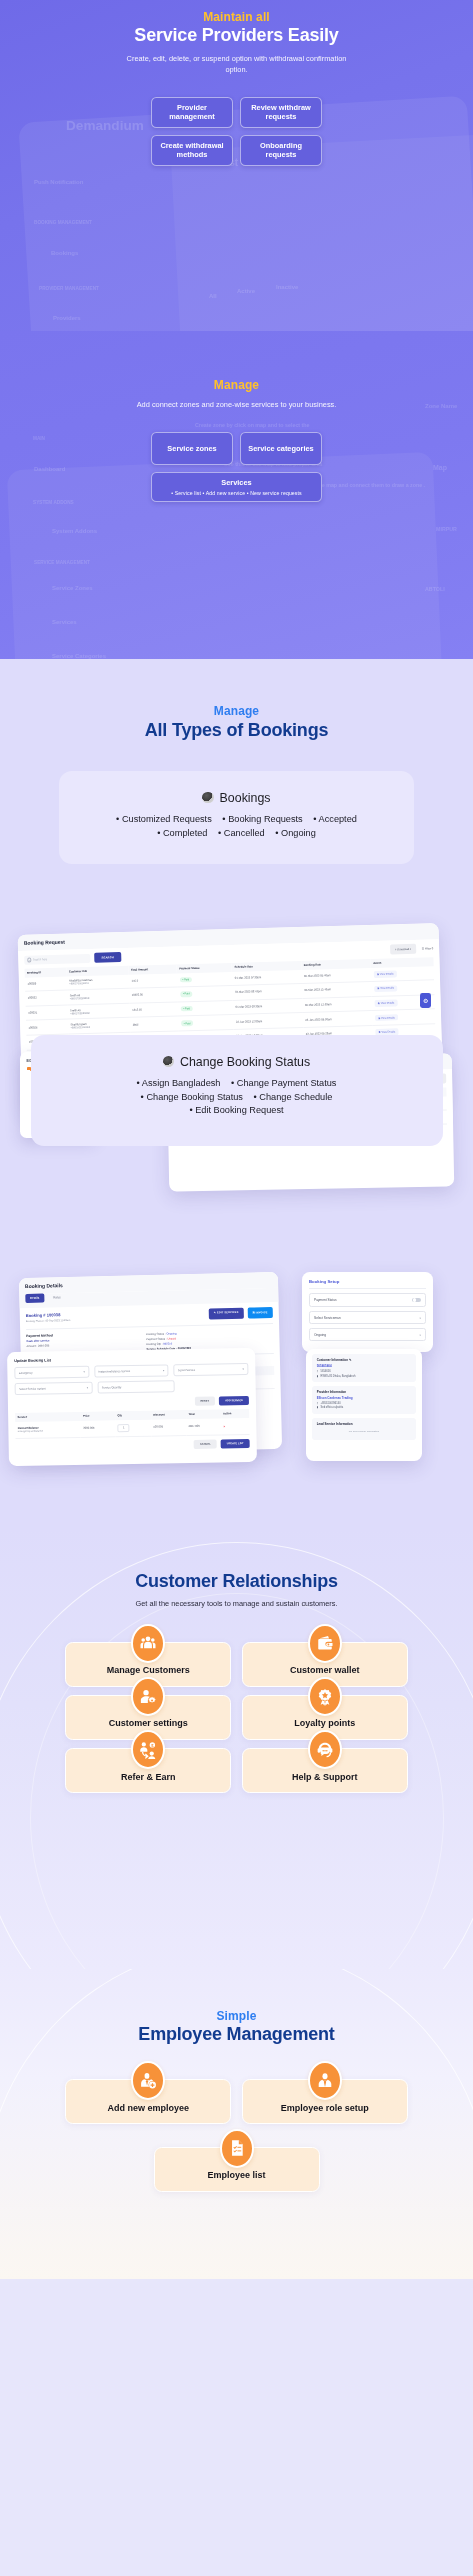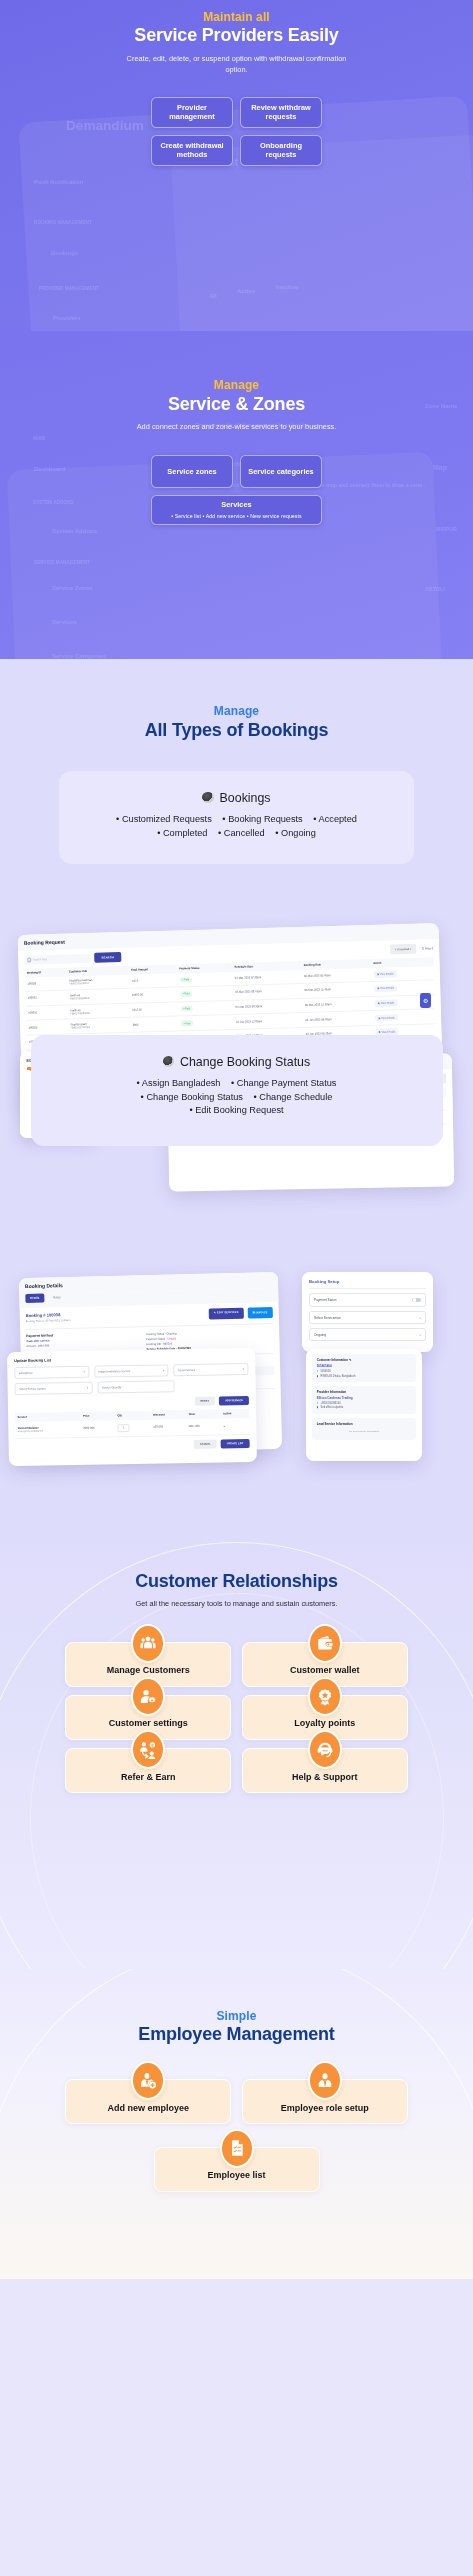--- a/index.html
+++ b/index.html
@@ -392,21 +392,20 @@
     <span class="ghost" style="left:433px;top:133px;font-size:7px;">Map</span>
     <span class="ghost" style="left:436px;top:195px;font-size:5.3px;">MIRPUR</span>
     <span class="ghost" style="left:425px;top:255px;font-size:5.3px;">ABTOLI</span>
 
     <span class="ghost" style="left:195px;top:91px;font-size:5.3px;">Create zone by click on map and to select the</span>
     <span class="ghost" style="left:224px;top:130px;font-size:5.3px;">Use this to use map to find proper area</span>
     <span class="ghost" style="left:227px;top:151px;font-size:5.3px;">Click this icon to start pin points in the map and connect them to draw a zone .</span>
 
     <div class="hero" style="padding-top:47px;">
       <div class="eyebrow">Manage</div>
-      <h1 class="hero-title">Service &amp; Zones</h1>
       <p class="hero-sub" style="max-width:225px;margin-left:auto;margin-right:auto;">Add connect zones and zone-wise services to your business.</p>
     </div>
 
     <div class="tile-grid" style="margin-top:22px;">
       <div class="tile" style="min-height:33px;">
           <span>Service zones</span>
         </div>
       <div class="tile" style="min-height:33px;">
           <span>Service categories</span>
         </div>

